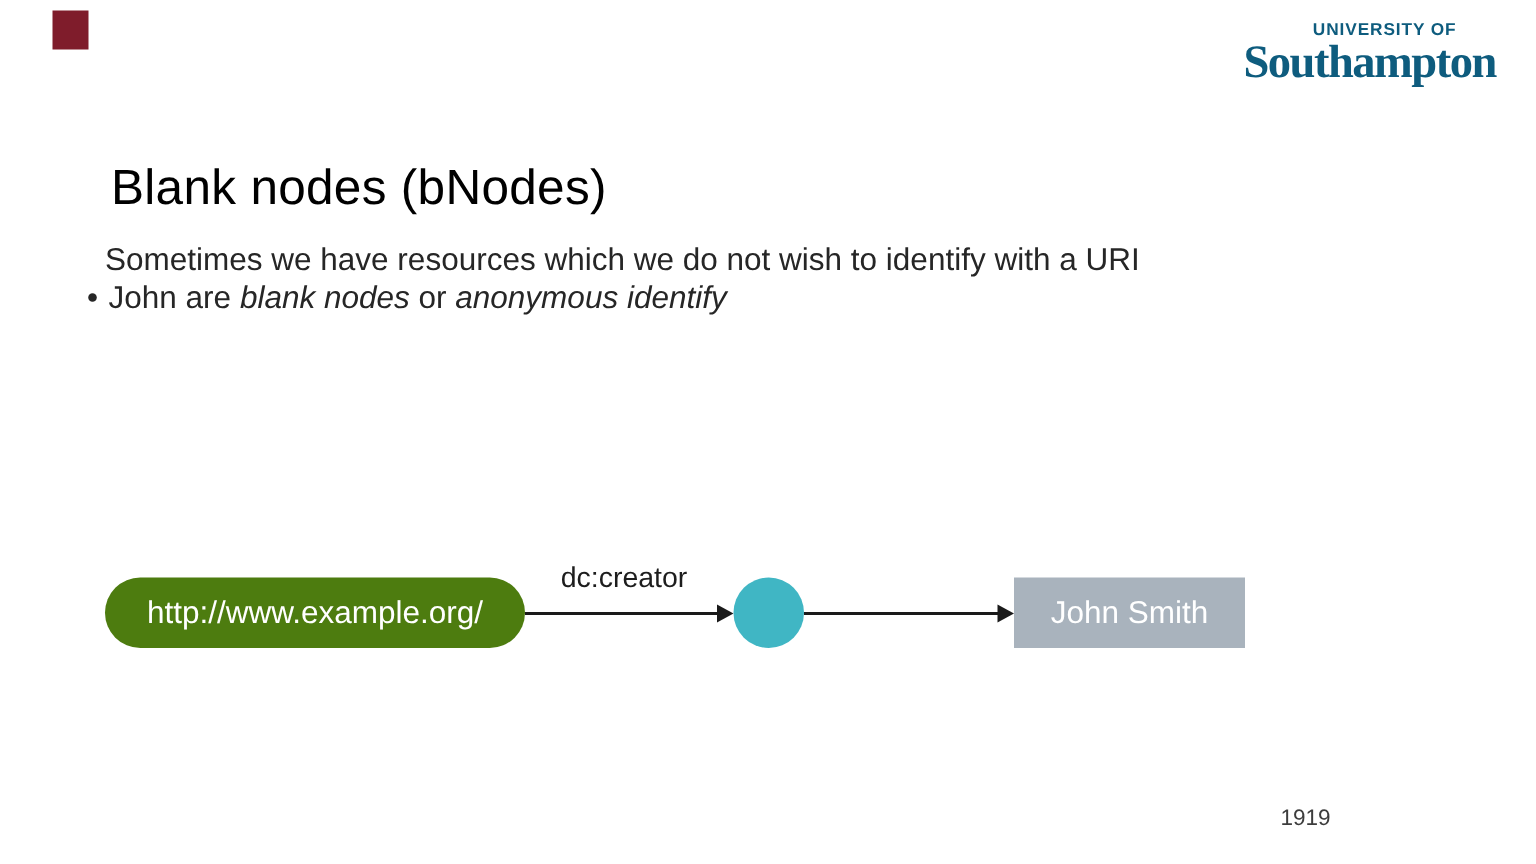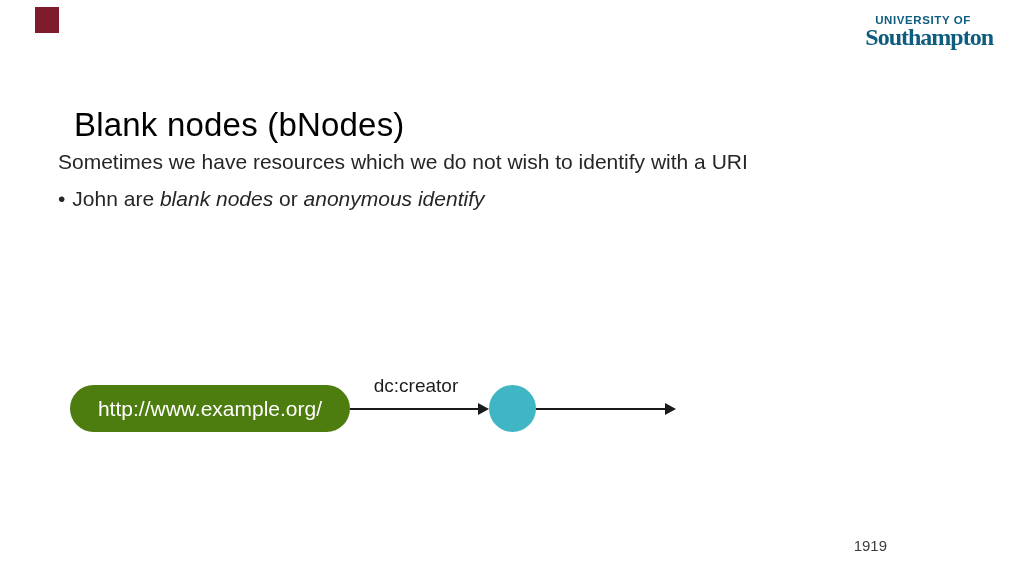--- a/index.html
+++ b/index.html
@@ -32,39 +32,39 @@
   }
   .logo-top {
     font-size: 11.5px;
     font-weight: bold;
     letter-spacing: 0.6px;
     padding-right: 22px;
     color: #0e5c7e;
   }
   .logo-word {
     font-family: "Liberation Serif", serif;
-    font-size: 24px;
+    font-size: 31px;
     font-weight: 600;
     letter-spacing: -1px;
     margin-top: -2px;
     color: #0e5c7e;
   }
 
   .title {
     position: absolute; left: 58px; top: 90px;
     margin: 16px;
     font-size: 33px;
     font-weight: 400;
     color: #000000;
     letter-spacing: 0.2px;
   }
 
   .intro {
     position: absolute; left: 58px; top: 150px;
-    margin: 0;
+    margin: 12px;
     font-size: 21px;
     color: #262626;
   }
 
   .bullet {
     position: absolute; left: 58px; top: 187px;
     margin: 0;
     font-size: 21px;
     color: #262626;
   }
@@ -153,16 +153,19 @@
 
   <div class="edge-line e1"></div>
   <div class="arrow-head a1"></div>
   <div class="edge-label l1">dc:creator</div>
 
   <div class="blank-node"></div>
 
   <div class="edge-line e2"></div>
   <div class="arrow-head a2"></div>
 
+  <div class="literal-box">
+    <span>John Smith</span>
+  </div>
 
   <div class="page-number">1919</div>
 
 </div>
 
 </body></html>

